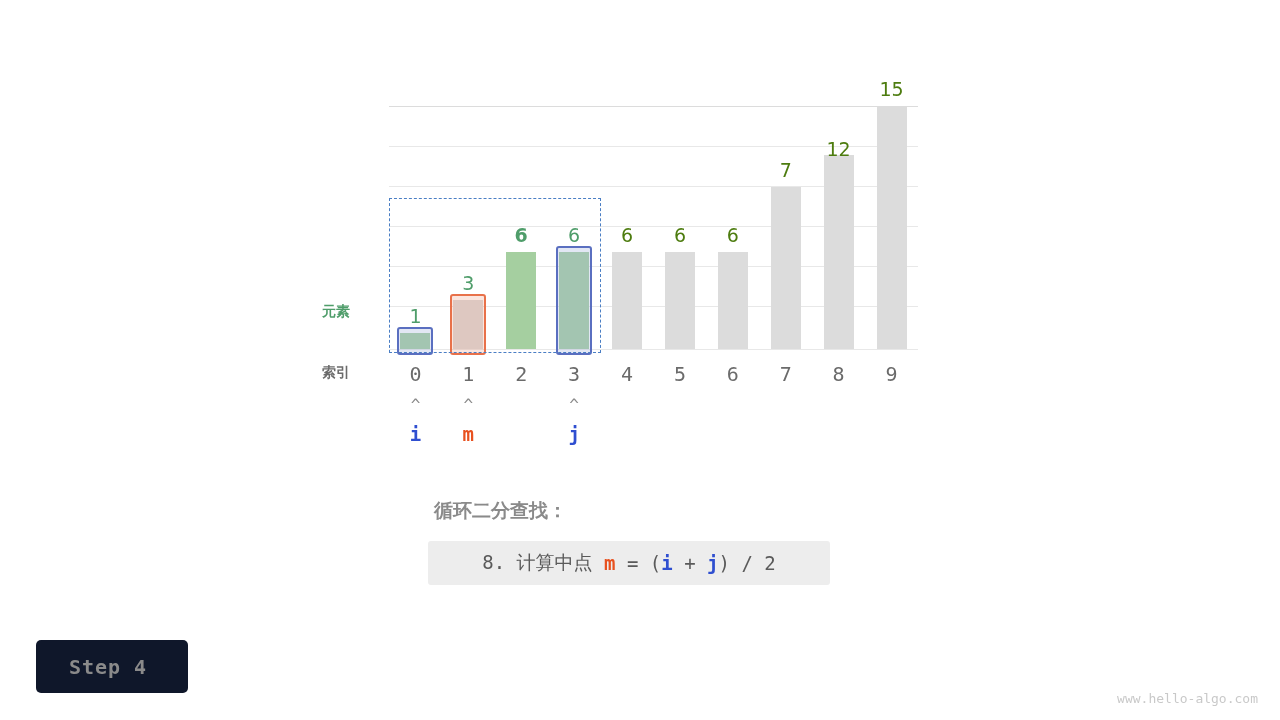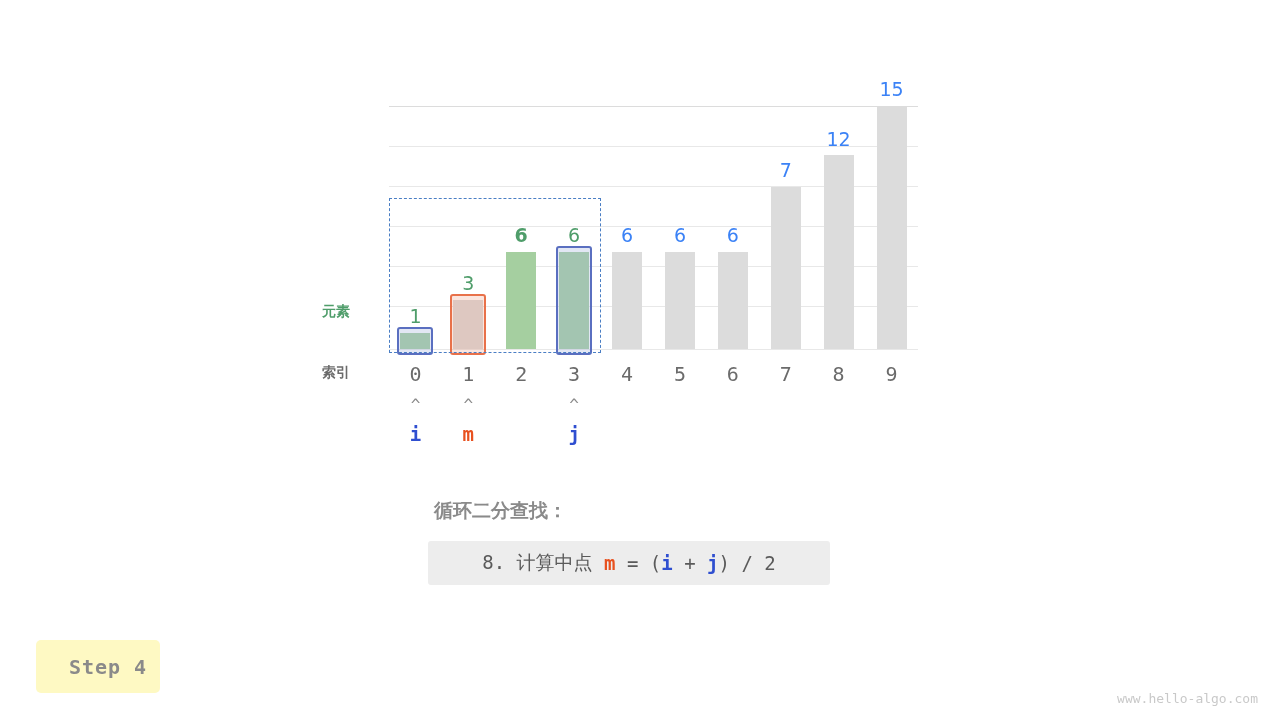--- a/index.html
+++ b/index.html
@@ -60,21 +60,21 @@
     box-sizing: border-box;
   }
   .bar.green {
     background: #a5cfa0;
   }
   .bar-label {
     position: absolute;
     left: 50%;
     transform: translateX(-50%);
     font-size: 19px;
-    color: #3b82f6;
+    color: #4d7c0f;
     white-space: nowrap;
   }
   .bar-label.green {
     color: #4f9d6a;
     font-weight: bold;
   }
   .bar-label.plain-green {
     color: #4f9d6a;
     font-weight: normal;
   }
@@ -194,23 +194,23 @@
   }
   .tok-m { color: #e8511f; font-weight: bold; }
   .tok-i { color: #2f4fd0; font-weight: bold; }
   .tok-j { color: #2f4fd0; font-weight: bold; }
 
   
   #step-badge {
     position: absolute;
     left: 36px;
     top: 640px;
-    width: 124px;
+    width: 152px;
     height: 53px;
-    background: #fef9c3;
+    background: #0f172a;
     border-radius: 5px;
   }
   #step-text {
     position: absolute;
     left: 0; top: 0;
     width: 144px; height: 53px;
     display: flex;
     align-items: center;
     justify-content: center;
     font-family: "DejaVu Sans Mono", "Liberation Mono", monospace;
@@ -271,21 +271,21 @@
         <div class="bar-slot" style="left: 317.4px;">
           <div class="bar" style="height: 97.2px; bottom: 1px;"></div>
           <div class="bar-label" style="bottom: 104.2px;">6</div>
         </div>
         <div class="bar-slot" style="left: 370.3px;">
           <div class="bar" style="height: 162px; bottom: 1px;"></div>
           <div class="bar-label" style="bottom: 169px;">7</div>
         </div>
         <div class="bar-slot" style="left: 423.2px;">
           <div class="bar" style="height: 194.4px; bottom: 1px;"></div>
-          <div class="bar-label" style="bottom: 200px; margin-top: 26px;">12</div>
+          <div class="bar-label" style="bottom: 190px; margin-top: 26px;">12</div>
         </div>
         <div class="bar-slot" style="left: 476.1px;">
           <div class="bar" style="height: 243px; bottom: 1px;"></div>
           <div class="bar-label" style="bottom: 250px;">15</div>
         </div>
         <div class="outline blue" style="width: 36px; height: 28.2px; left: 8.45px; bottom: -5px;"></div>
         <div class="outline orange" style="width: 36px; height: 60.6px; left: 61.35px; bottom: -5px;"></div>
         <div class="outline blue" style="width: 36px; height: 109.2px; left: 167.15px; bottom: -5px;"></div>
       </div>
   </div>

